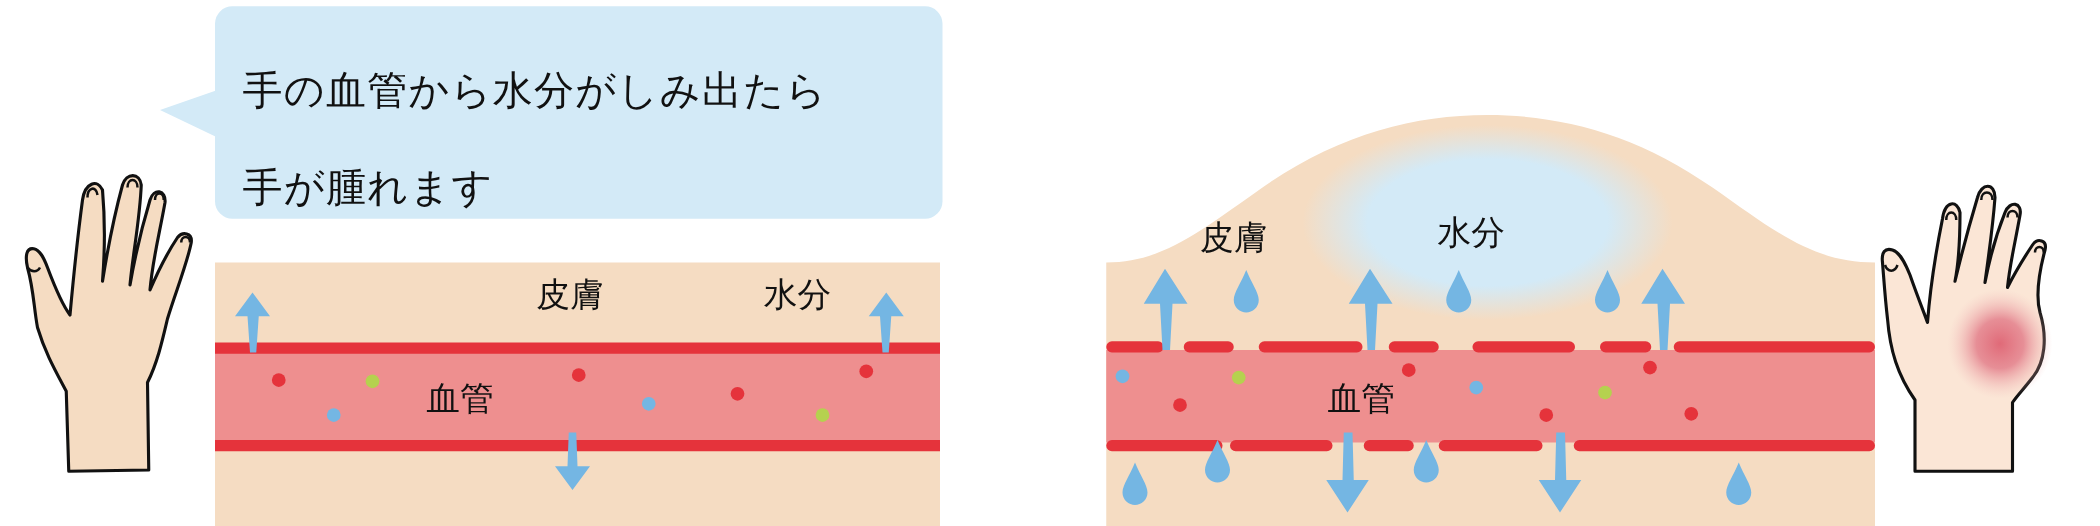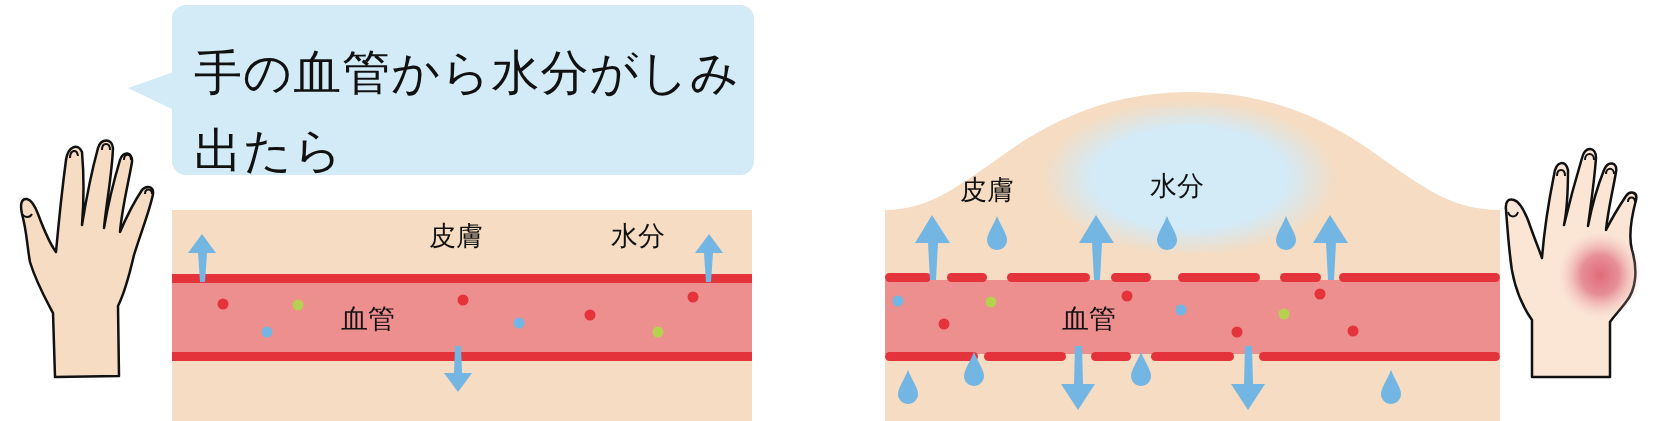--- a/index.html
+++ b/index.html
@@ -10,21 +10,21 @@
     .bubble {
       position: absolute; left: 172px; top: 5px; width: 582px; height: 170px;
       background: #d3eaf7; border-radius: 14px;
     }
     .bubble-tail {
       position: absolute; left: 128px; top: 72px; width: 0; height: 0;
       border-top: 16px solid transparent; border-bottom: 22px solid transparent;
       border-right: 46px solid #d3eaf7;
     }
     .bubble-text {
-      position: absolute; left: 22px; top: 28px; font-size: 48px; line-height: 78px;
+      position: absolute; left: 22px; top: 28px; font-size: 32px; line-height: 78px;
       color: #111; letter-spacing: 1px;
     }
   </style>
 </head>
 <body>
 
 <svg id="canvas" width="1680" height="421" viewBox="0 0 1680 421" xmlns="http://www.w3.org/2000/svg">
   <defs>
     <radialGradient id="waterPool" cx="50%" cy="50%" r="50%">
       <stop offset="0%" stop-color="#d3eaf7"></stop>
@@ -148,20 +148,21 @@
     <path d="M1585,160 C1585,152 1594,152 1594,160" fill="none" stroke="#111" stroke-width="2"></path>
     <path d="M1606,174 C1606,167 1614,167 1614,174" fill="none" stroke="#111" stroke-width="2"></path>
     <path d="M1628,202 C1628,196 1635,196 1635,202" fill="none" stroke="#111" stroke-width="2"></path>
   </g>
 </svg>
 
 <div class="bubble-tail"></div>
 <div class="bubble">
   <div class="bubble-text">
     <div>手の血管から水分がしみ出たら</div>
+    <div>手が腫れます</div>
   </div>
 </div>
 
 <div class="label" style="left:429px; top:218px; font-size:27px;">皮膚</div>
 <div class="label" style="left:611px; top:218px; font-size:27px;">水分</div>
 <div class="label" style="left:341px; top:301px; font-size:27px;">血管</div>
 
 <div class="label" style="left:960px; top:172px; font-size:27px;">皮膚</div>
 <div class="label" style="left:1150px; top:168px; font-size:27px;">水分</div>
 <div class="label" style="left:1062px; top:301px; font-size:27px;">血管</div>

